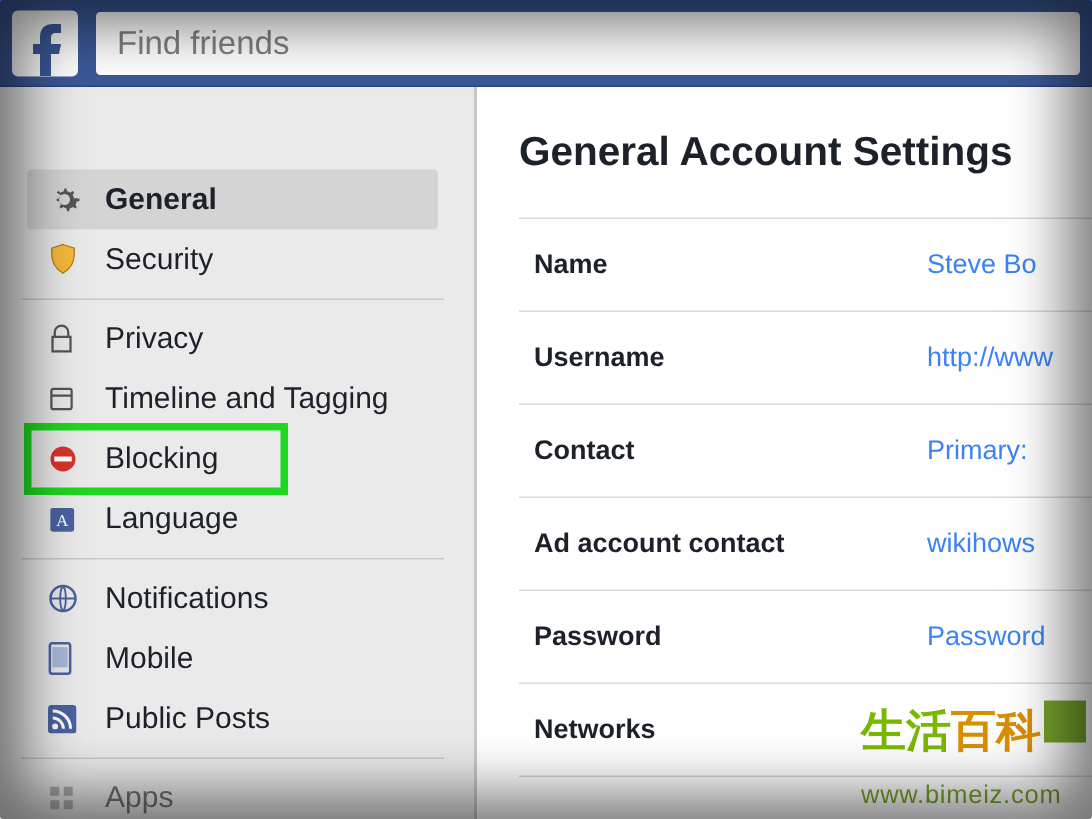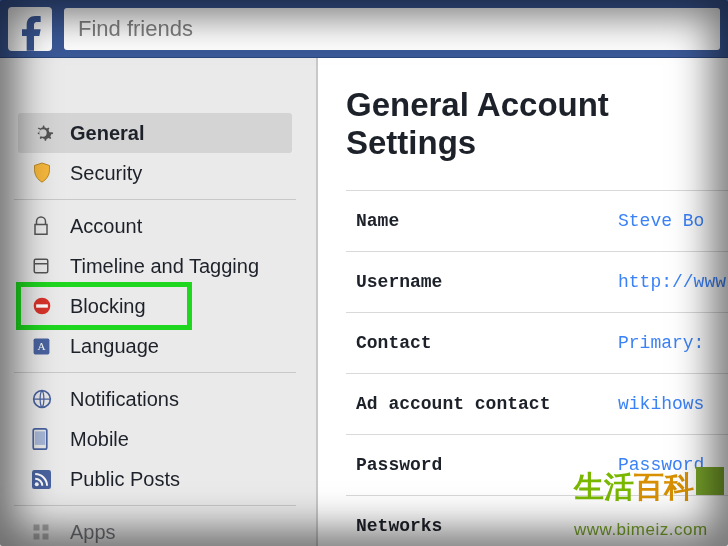--- a/index.html
+++ b/index.html
@@ -15,23 +15,23 @@
     
     .sidebar { width: 318px; background: #eaeaea; border-right: 2px solid #c8c8c8; padding-top: 20px; }
     .sidebar-group { border-bottom: 1px solid #c8c8c8; padding: 6px 0; margin: 0 20px 0 14px; }
     .sidebar-item { display: flex; align-items: center; height: 40px; padding: 0 14px; cursor: pointer; font-size: 20px; color: #1d2129; border-radius: 3px; margin: 0 4px; }
     .sidebar-item.active { background: #d4d4d4; font-weight: bold; margin-top: 29px; }
     .sidebar-item .icon-wrap { width: 30px; display: flex; align-items: center; justify-content: flex-start; margin-right: 8px; }
     .sidebar-item.highlight { position: relative; }
     .highlight-box { position: absolute; left: -2px; top: -4px; width: 176px; height: 48px; border: 5px solid #1fd71f; pointer-events: none; }
     
     .main { flex: 1; background: #fff; padding: 28px 0 0 28px; }
-    .page-title { font-size: 33px; font-weight: bold; color: #1d2129; margin-bottom: 28px; }
+    .page-title { font-size: 27px; font-weight: bold; color: #1d2129; margin-bottom: 28px; }
     .settings-table { width: 100%; }
-    .settings-row { display: flex; border-top: 1px solid #d9d9d9; padding: 20px 0 20px 10px; font-size: 18px; color: #1d2129; font-family: Liberation Mono, monospace; }
+    .settings-row { display: flex; border-top: 1px solid #d9d9d9; padding: 20px 0 20px 10px; font-size: 18px; color: #1d2129; }
     .settings-row:last-child { border-bottom: 1px solid #d9d9d9; }
     .settings-label { width: 262px; font-weight: bold; }
     .settings-value { flex: 1; color: #3b82f6; }
     
     .watermark { position: absolute; right: 4px; bottom: 6px; text-align: left; font-family: sans-serif; }
     .watermark .cn { font-size: 30px; font-weight: bold; color: #7ab800; }
     .watermark .cn .accent { color: #d89000; }
     .watermark .url { font-size: 17px; color: #78a32a; letter-spacing: 0.5px; margin-top: 12px; }
     .watermark .badge-sq { display:inline-block; width:28px; height:28px; background:#78a32a; margin-left:2px; vertical-align: top; }
 
@@ -71,21 +71,21 @@
       </div>
     </div>
 
     <div class="sidebar-group">
       <div class="sidebar-item">
         <span class="icon-wrap">
             <svg width="18" height="20" viewBox="0 0 24 26">
               <path fill="none" stroke="#555" stroke-width="2" d="M6 11V7a6 6 0 1112 0v4M4 11h16v13H4z"></path>
             </svg>
           </span>
-        <span>Account</span>
+        <span>Privacy</span>
       </div>
       <div class="sidebar-item">
         <span class="icon-wrap">
             <svg width="18" height="20" viewBox="0 0 24 24">
               <rect x="3" y="3" width="18" height="18" rx="2" fill="none" stroke="#555" stroke-width="2"></rect>
               <line x1="3" y1="9" x2="21" y2="9" stroke="#555" stroke-width="2"></line>
             </svg>
           </span>
         <span>Timeline and Tagging</span>
       </div>

